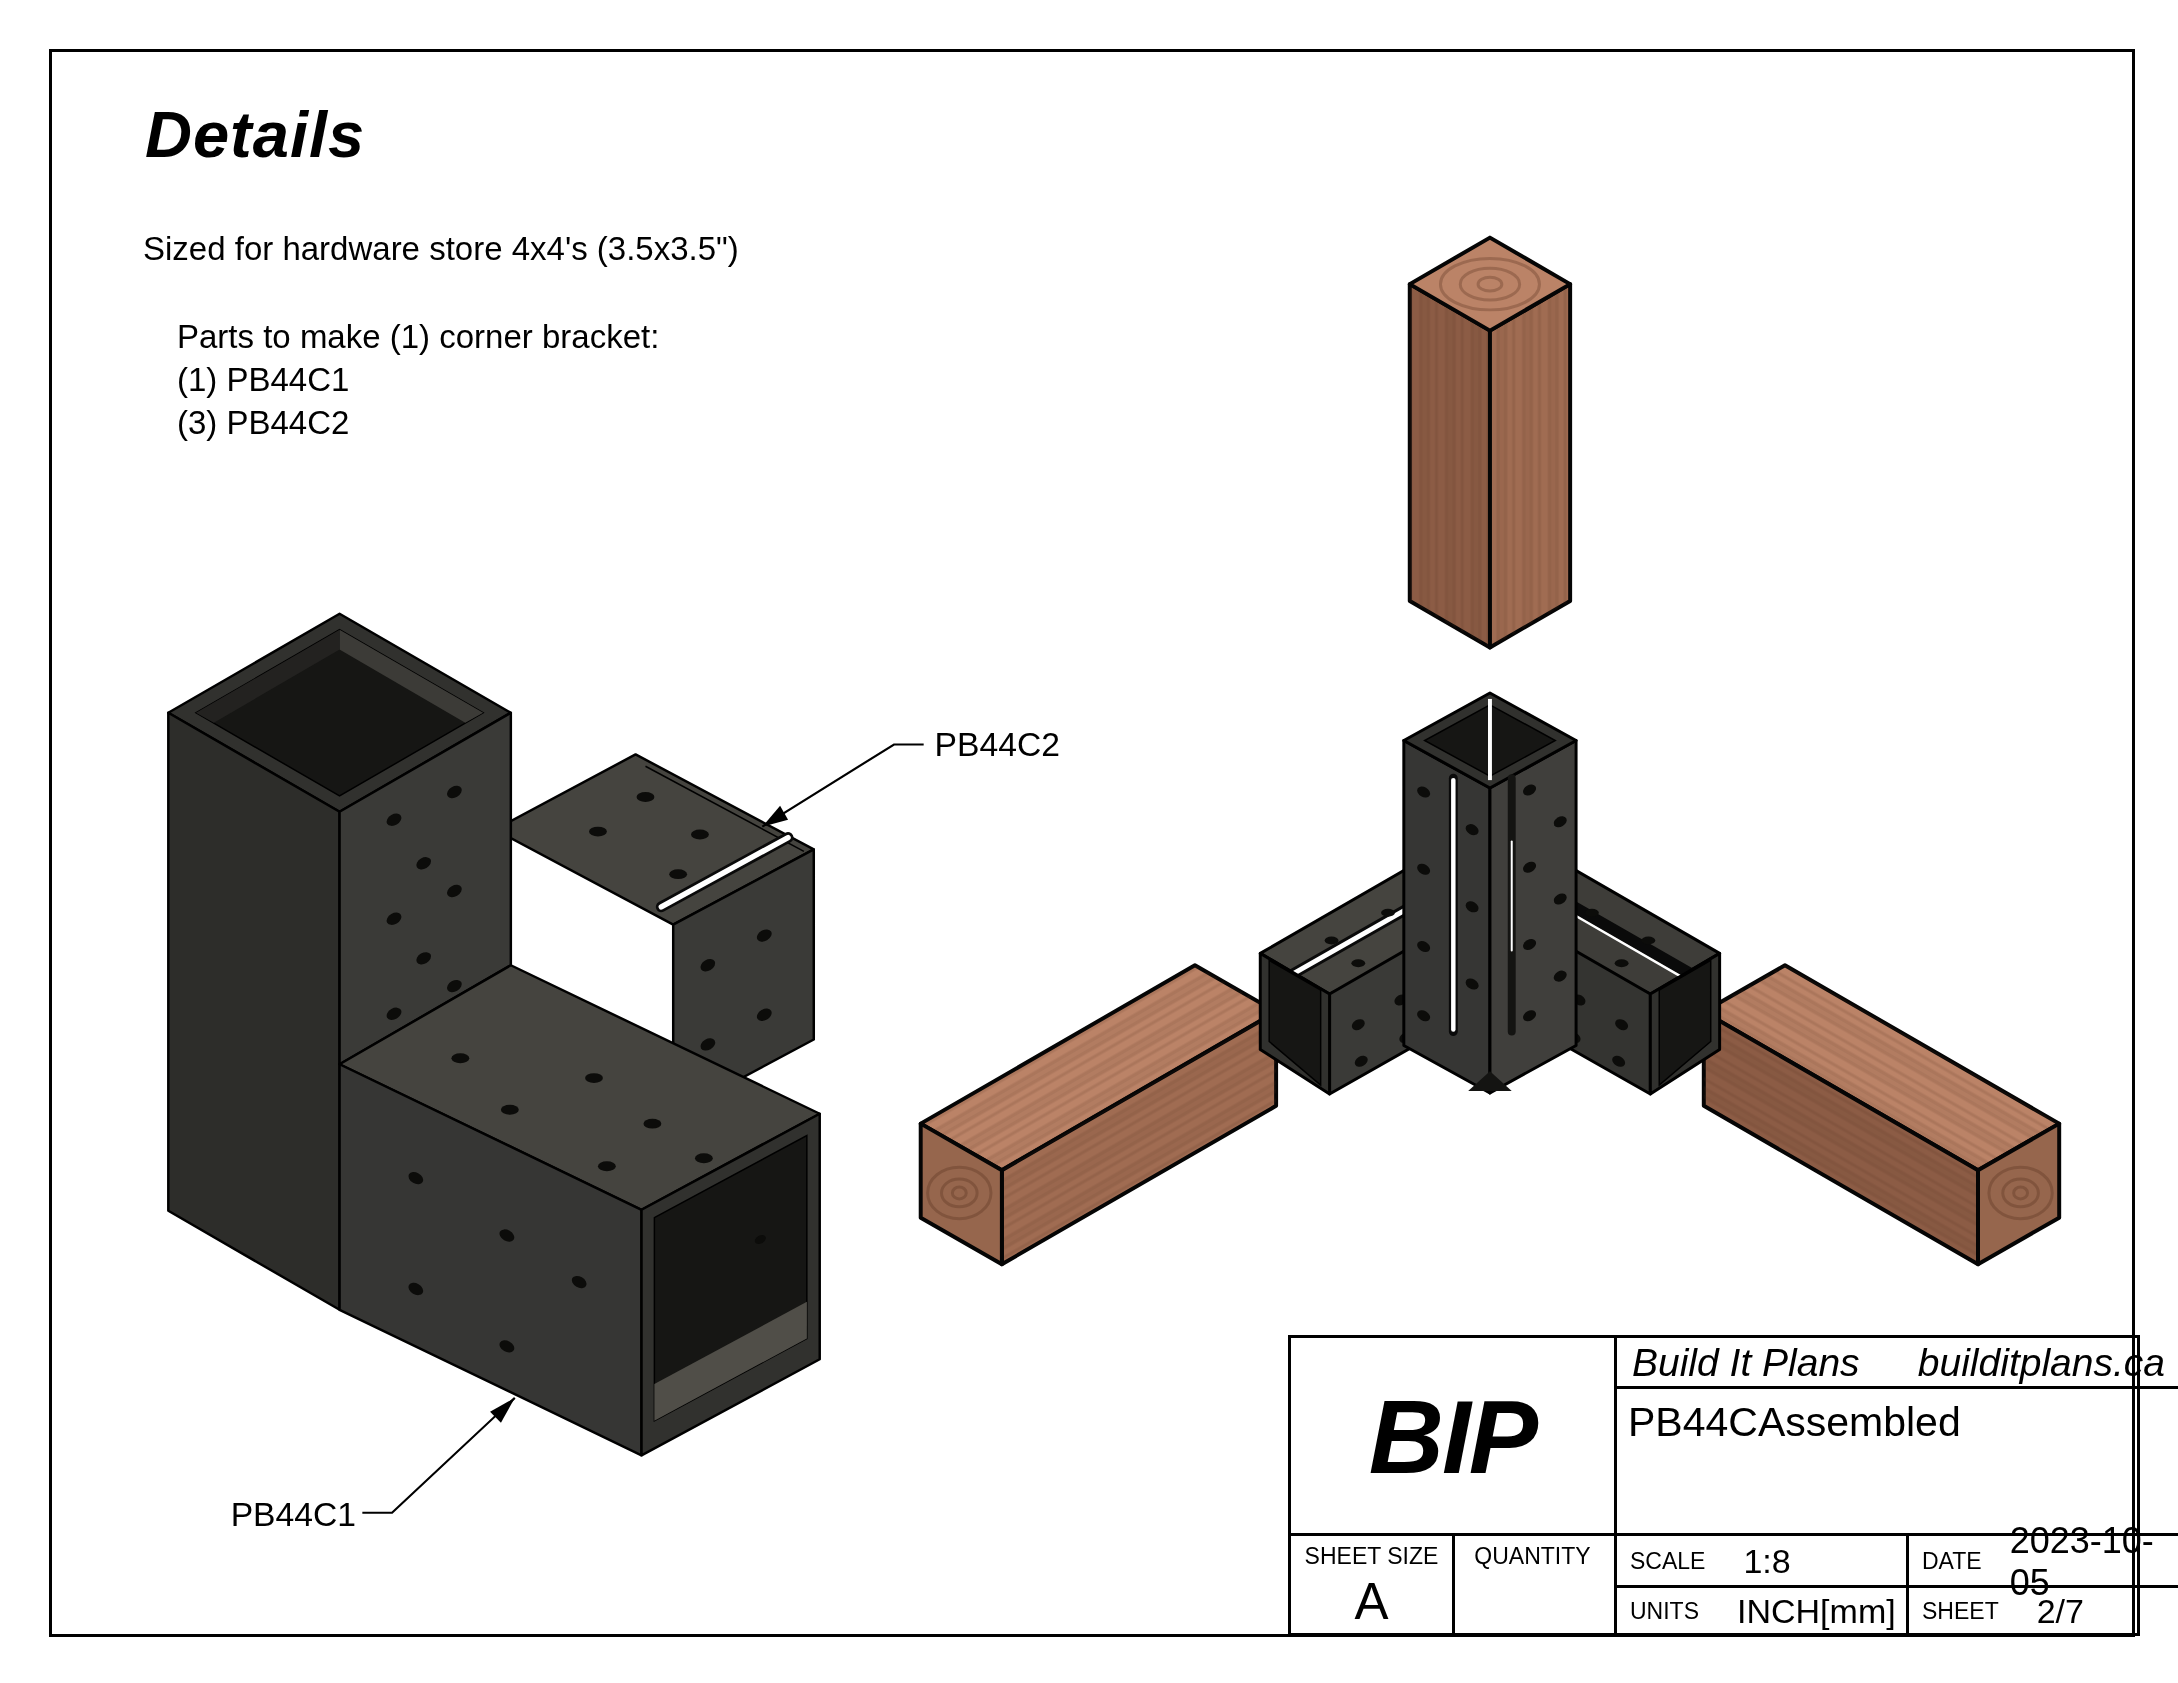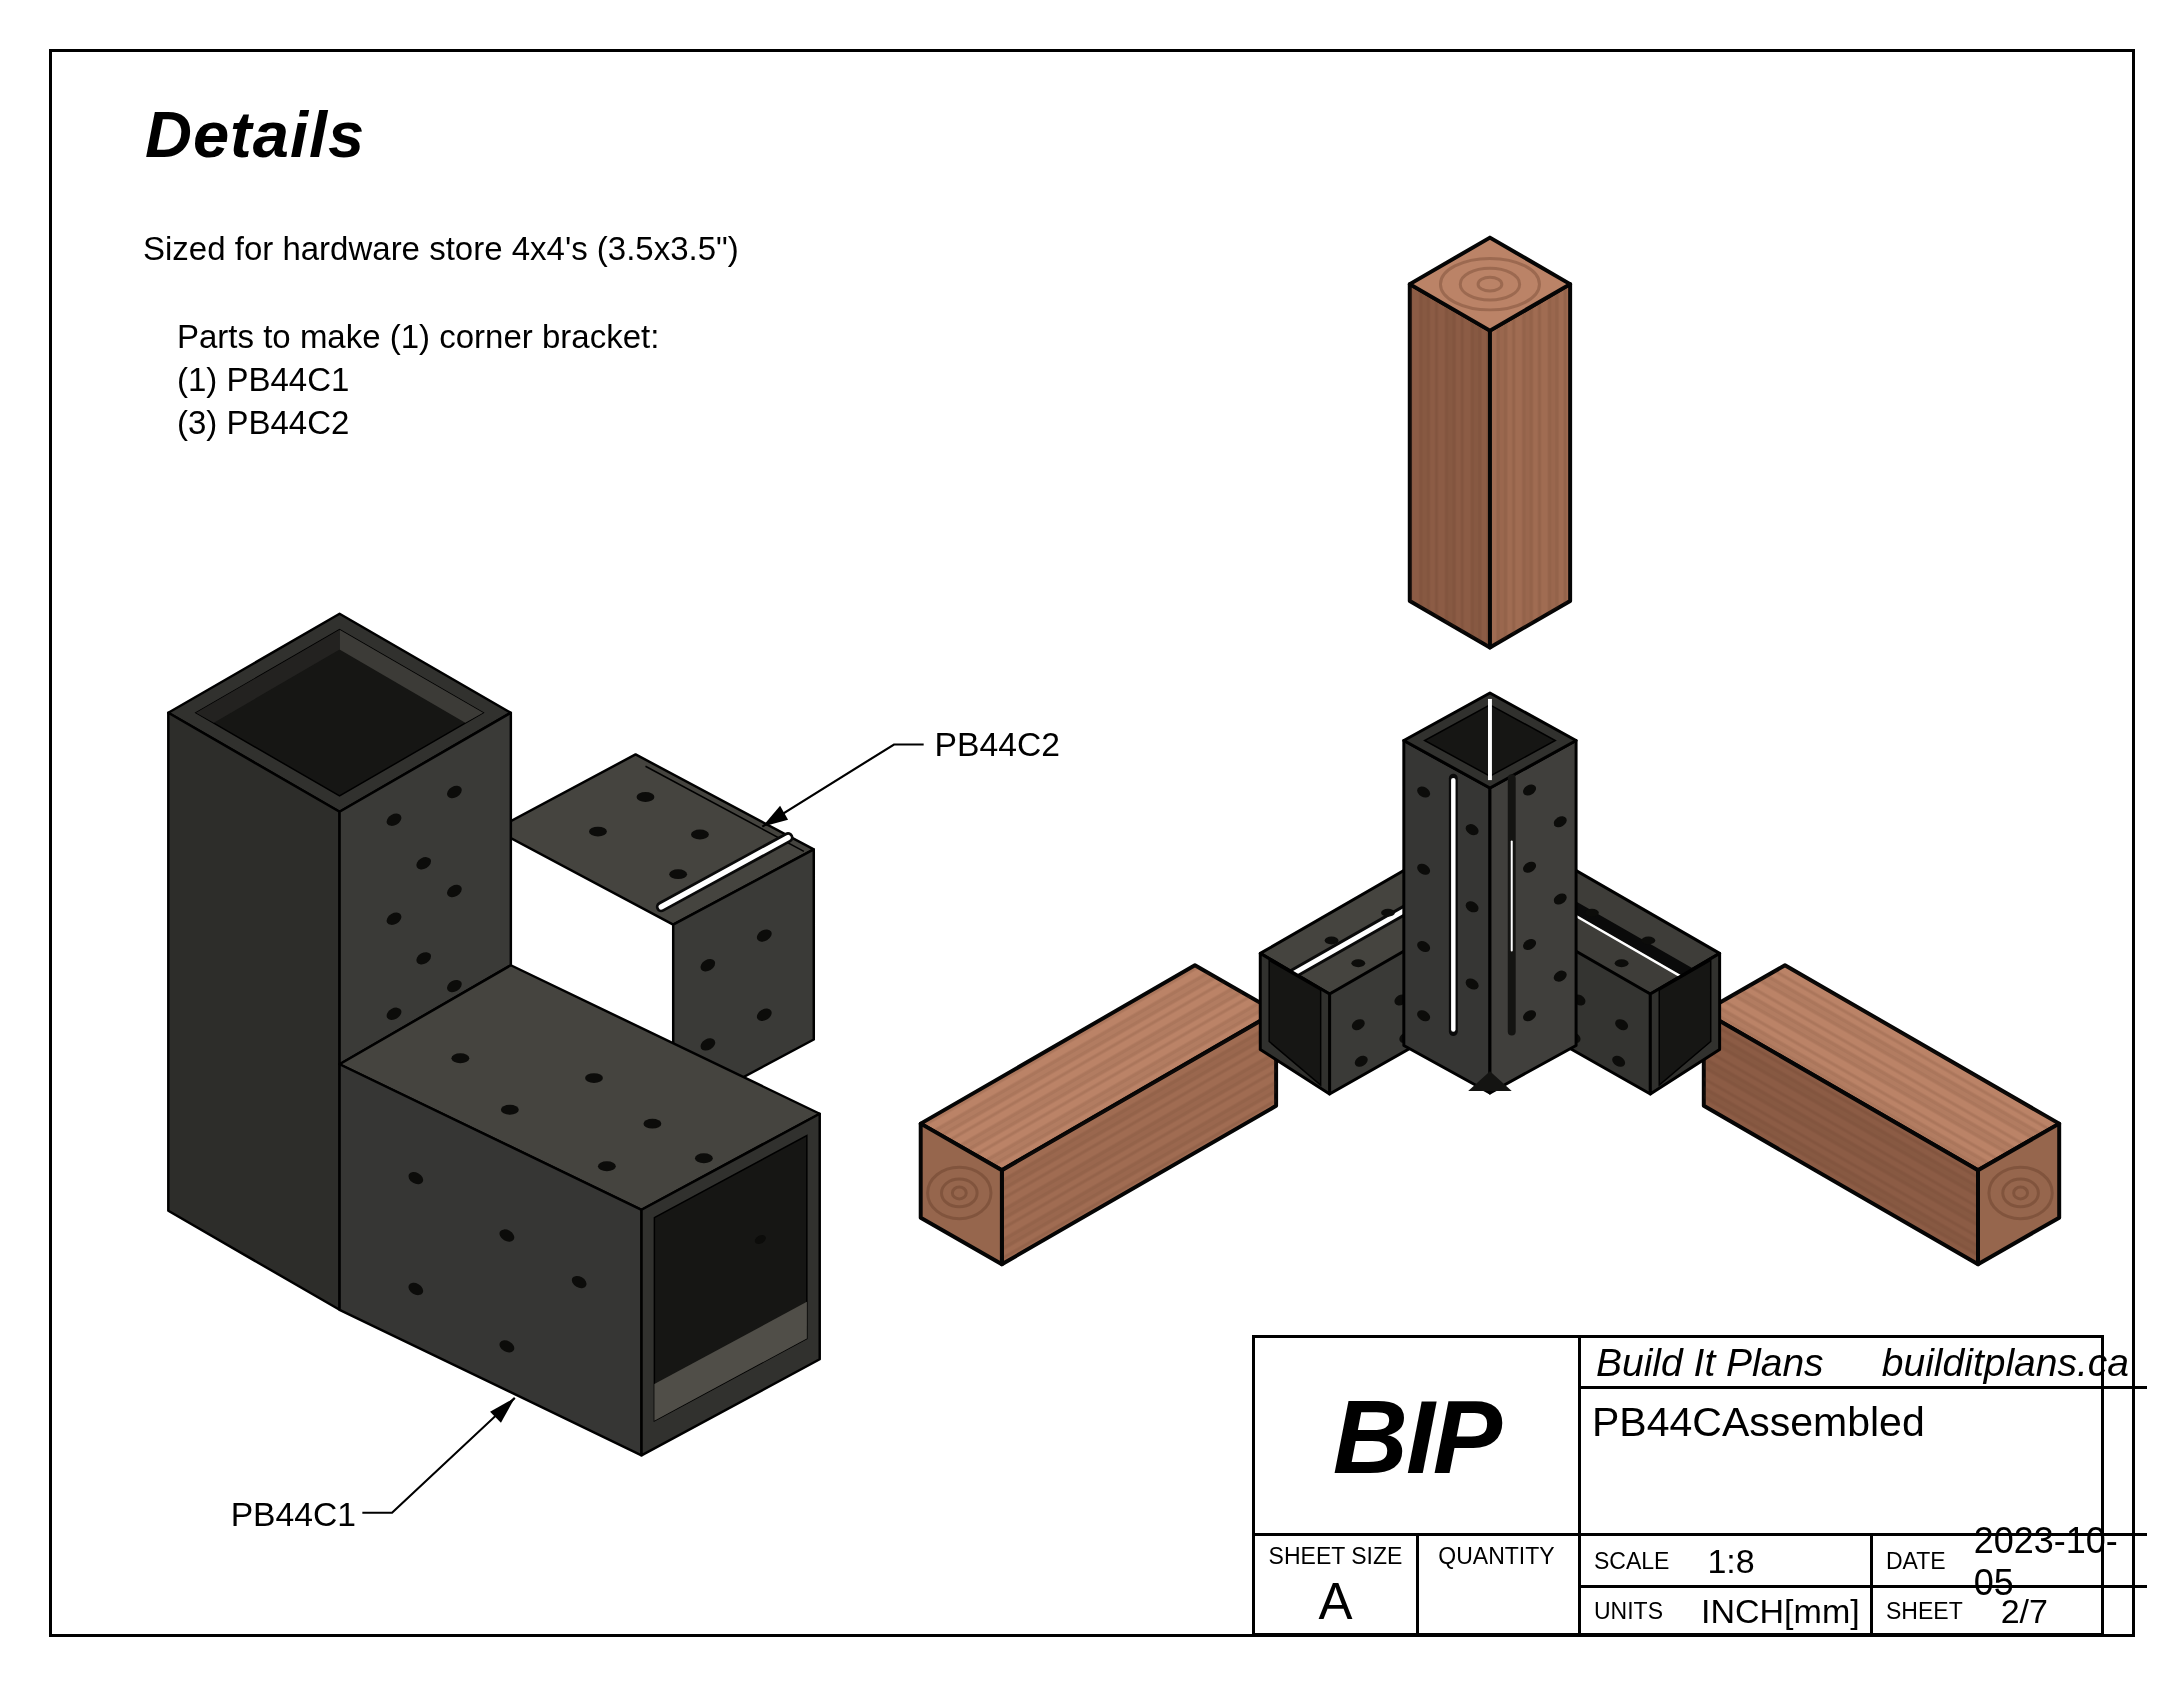--- a/index.html
+++ b/index.html
@@ -17,21 +17,21 @@
   .wT{fill:#bb8367}.wS{fill:#a06c52}.wD{fill:#8c5c45}.wE{fill:#96664d}
   .ol{stroke:#000;stroke-width:2.5;stroke-linejoin:round;stroke-linecap:round;}
   .ol3{stroke:#000;stroke-width:3;stroke-linejoin:round;stroke-linecap:round;}
   .ol4{stroke:#050505;stroke-width:4;stroke-linejoin:round;stroke-linecap:round;}
   .thin{stroke:#000;stroke-width:1.5;fill:none;}
   .hole{fill:#0c0c0a;stroke:none;}
   .leader{stroke:#000;stroke-width:2.2;fill:none;}
   .arrow{fill:#000;stroke:none;}
   .ring{fill:none;stroke:rgba(75,38,20,0.28);stroke-width:3;}
   
-  .tblock{left:1252px;top:1335px;width:852px;height:301px;border:3px solid #000;box-sizing:border-box;text-decoration:underline;}
+  .tblock{left:1288px;top:1335px;width:852px;height:301px;border:3px solid #000;box-sizing:border-box;text-decoration:underline;}
   .tl{position:absolute;background:#000;}
   .cell{position:absolute;box-sizing:border-box;}
   .bip-cell{left:0;top:0;width:323px;height:198px;display:flex;align-items:center;justify-content:center;}
   .bip{font-size:104px;font-weight:bold;font-style:italic;letter-spacing:-2px;}
   .brand-row{left:323px;top:0;width:569px;height:50px;display:flex;align-items:center;justify-content:space-between;padding:16px 18px;font-size:39px;font-style:italic;}
   .dtitle{left:337px;top:61px;font-size:41px;}
   .legal{left:337px;top:143px;width:552px;font-size:17.3px;line-height:1.25;}
   .legal b{font-weight:bold;}
   .ss-cell{left:0;top:198px;width:161px;height:97px;text-align:center;}
   .qty-cell{left:161px;top:198px;width:161px;height:97px;text-align:center;}

